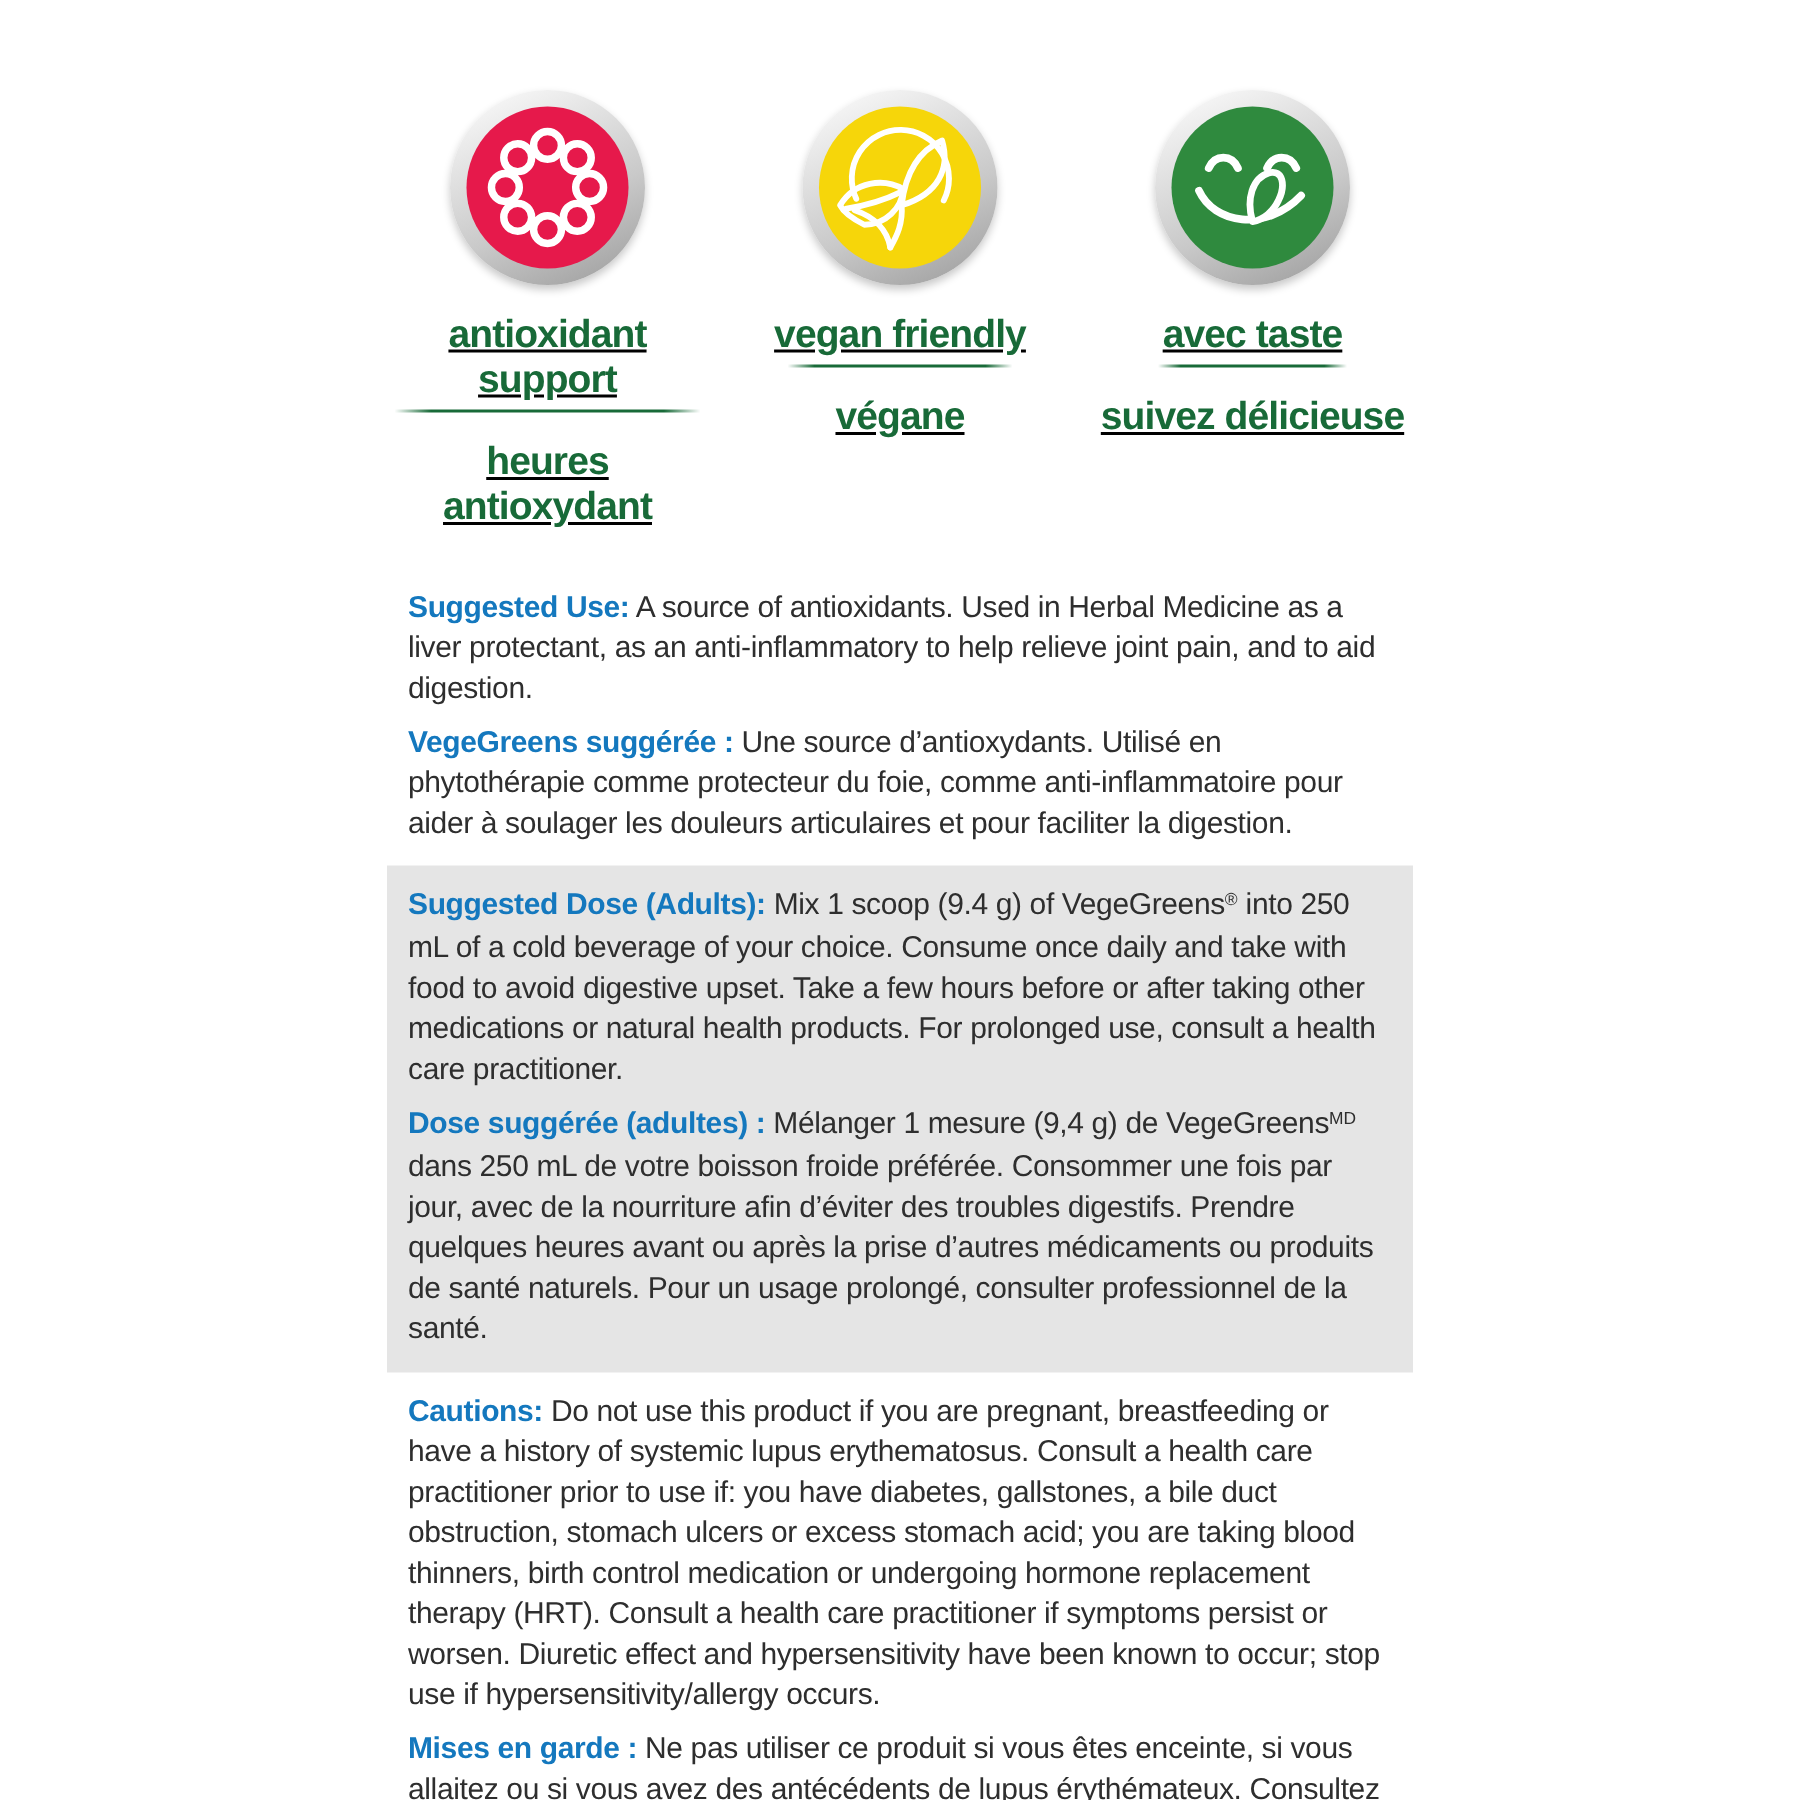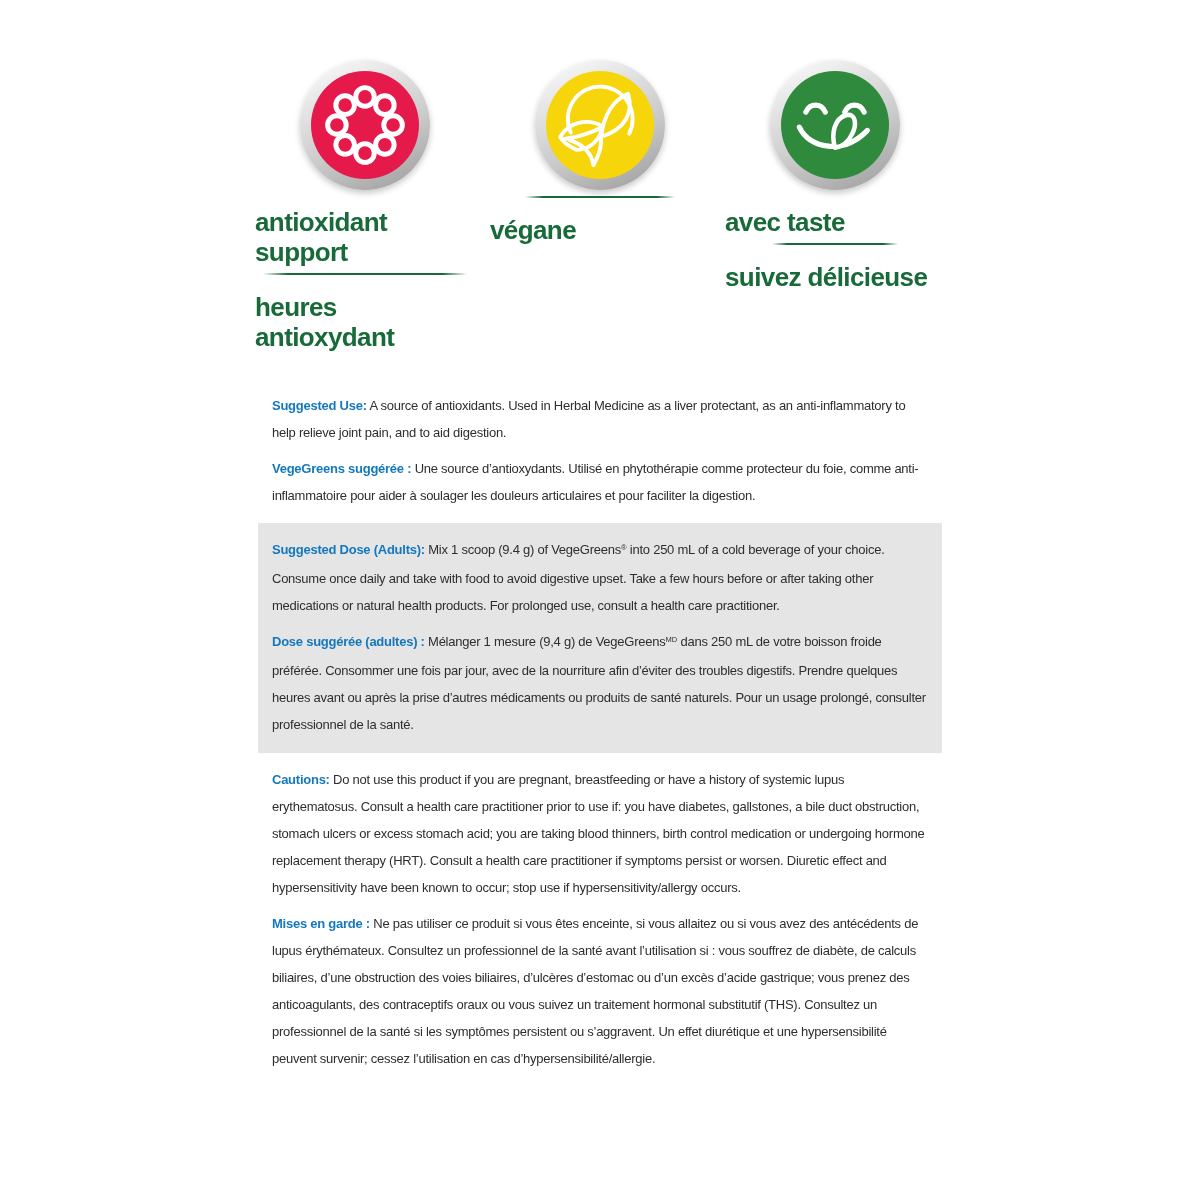--- a/index.html
+++ b/index.html
@@ -12,21 +12,21 @@
   }
   .page { width: 1200px; height: 1200px; position: relative; }
 
   
   .badges {
     display: flex;
     justify-content: center;
     gap: 15px;
     padding-top: 60px;
   }
-  .badge { width: 220px; text-align: left; }
+  .badge { width: 220px; text-align: center; text-decoration: underline; }
   .coin {
     width: 130px; height: 130px;
     margin: 0 auto;
     border-radius: 50%;
     background: linear-gradient(155deg, #ffffff 0%, #e3e3e3 30%, #c9c9c9 60%, #9a9a9a 100%);
     box-shadow: 0 3px 6px rgba(0,0,0,0.22);
     display: flex; align-items: center; justify-content: center;
   }
   .coin-inner {
     width: 108px; height: 108px;
@@ -57,21 +57,21 @@
   .div-w2 { width: 150px; }
   .div-w3 { width: 126px; }
 
   
   .content {
     width: 684px;
     margin: 40px auto 0;
   }
   .content p {
     margin: 0 0 9px 0;
-    font-size: 13px;
+    font-size: 20px;
     line-height: 27px;
     color: #2e2e2e;
     letter-spacing: -0.25px;
     text-align: left;
   }
   .content p:last-child { margin-bottom: 0; }
   .hd { color: #1478be; font-weight: bold; }
   .text-group { padding: 0 14px; }
   .dose-box {
     background: #e5e5e5;
@@ -122,20 +122,21 @@
           <svg viewBox="0 0 100 100" xmlns="http://www.w3.org/2000/svg" fill="none" stroke="#ffffff" stroke-width="3.6" stroke-linecap="round" stroke-linejoin="round">
             <path d="M23,57 A30,30 0 1 1 77,58"></path>
             <path d="M13,61 C22,46 40,44 52,51 C51,63 41,73 28,73 C20,69 15,65 13,61 Z"></path>
             <path d="M17,63 C30,61 42,57 50,53"></path>
             <path d="M76,21 C60,28 53,44 51,61 C74,54 81,38 76,21 Z"></path>
             <path d="M51,61 C52,72 48,80 44,87"></path>
             <path d="M44,87 C42,76 34,68 22,64"></path>
           </svg>
         </div>
       </div>
+      <div class="badge-label en">vegan friendly</div>
       <div class="badge-divider div-w2"></div>
       <div class="badge-label fr">végane</div>
     </div>
 
     <div class="badge">
       <div class="coin">
         <div class="coin-inner coin-green">
           <svg viewBox="0 0 100 100" xmlns="http://www.w3.org/2000/svg" fill="none" stroke="#ffffff" stroke-width="4.8" stroke-linecap="round" stroke-linejoin="round">
             <path d="M23,38 C27,29.5 37,29.5 41,38"></path>
             <path d="M59,38 C63,29.5 73,29.5 77,38"></path>

